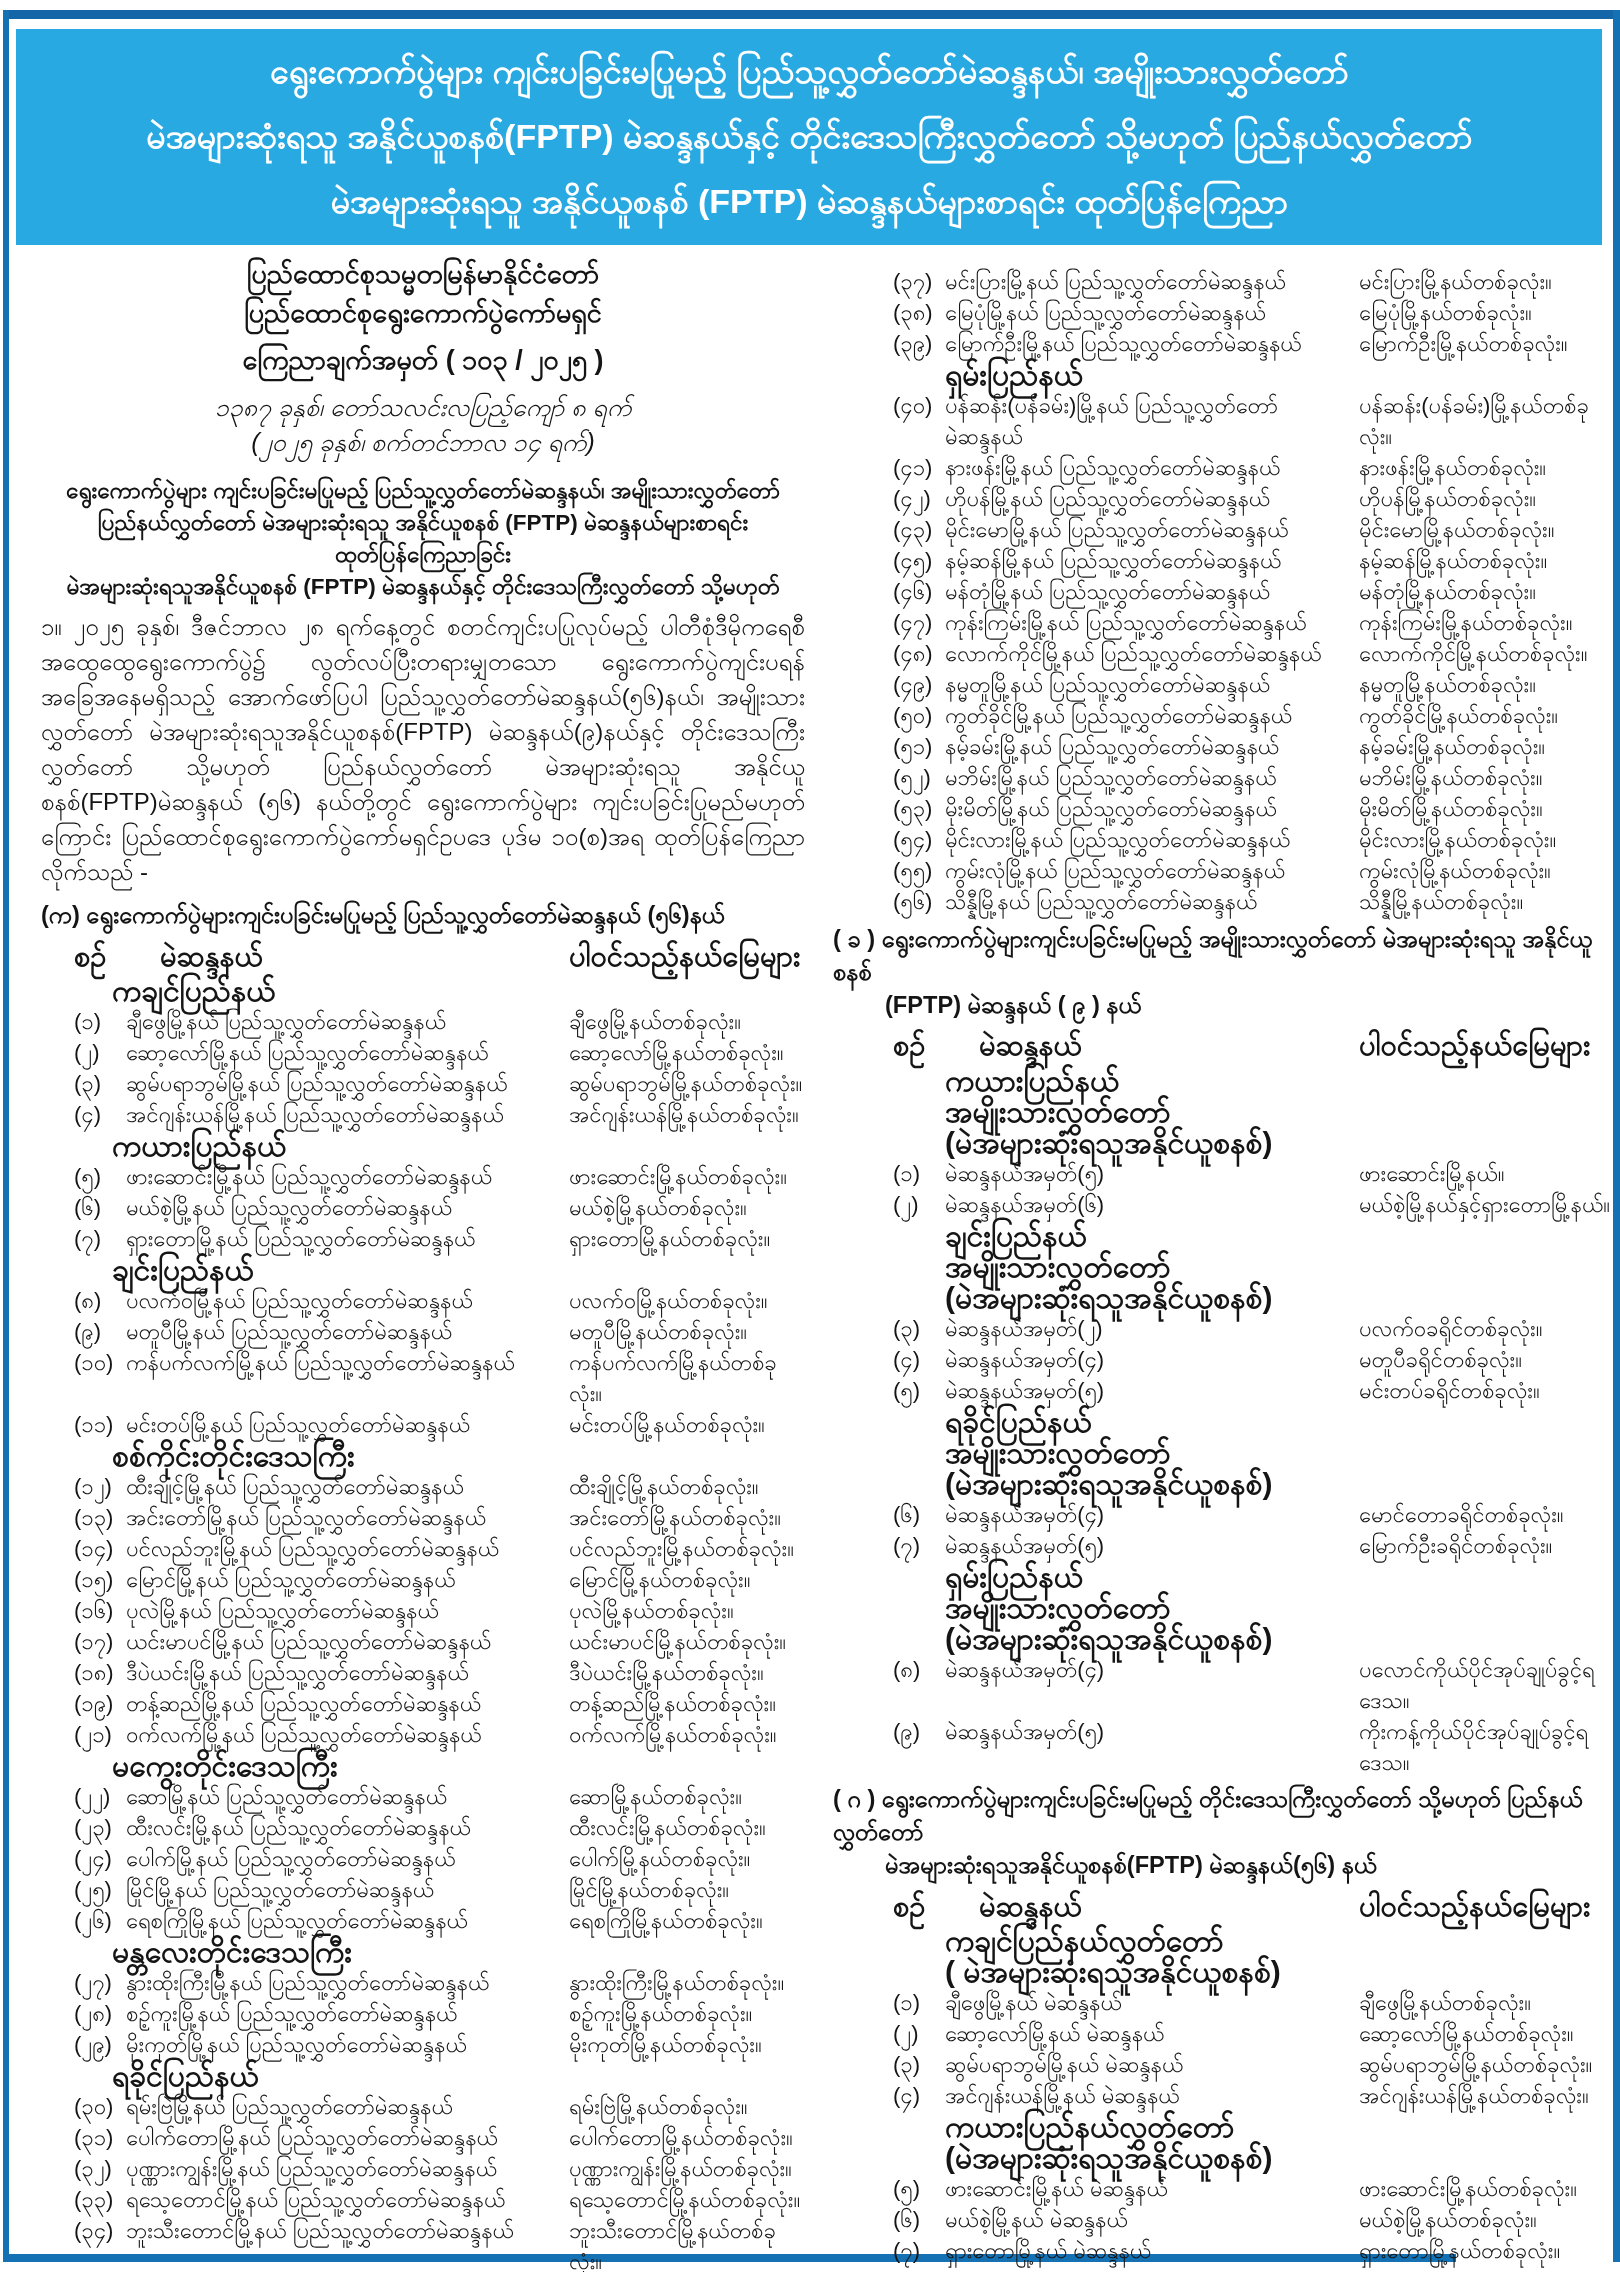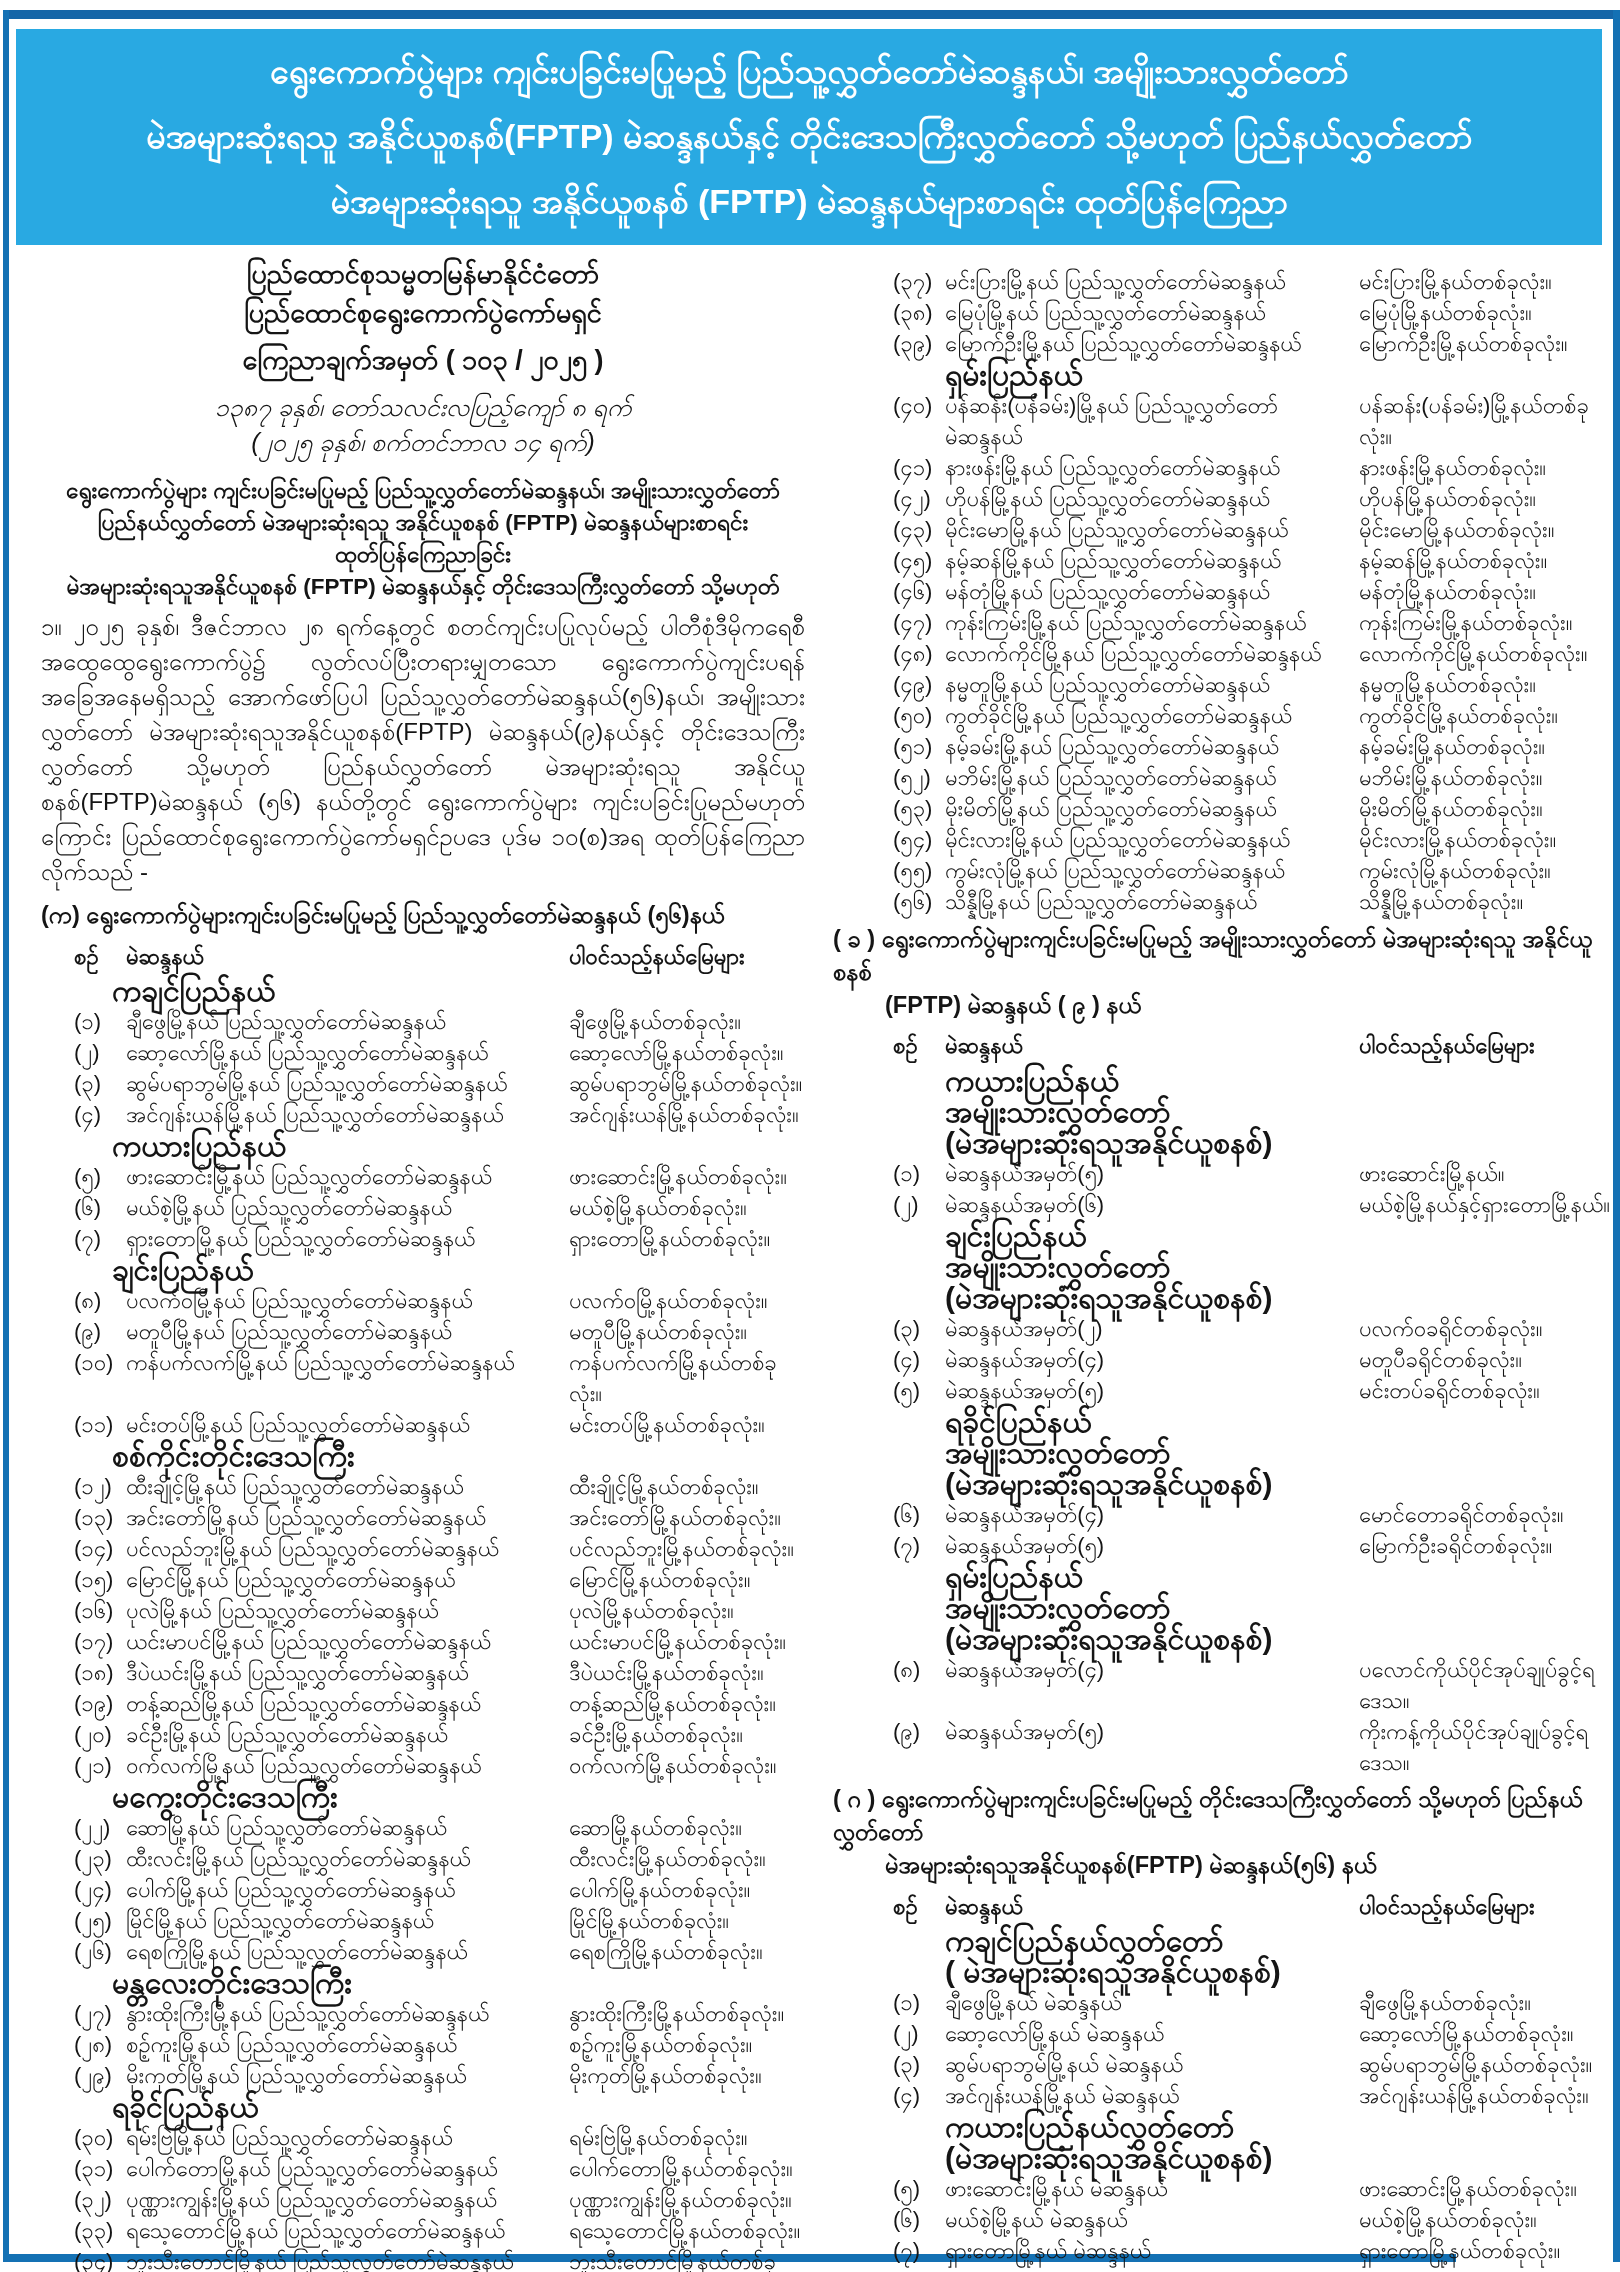--- a/index.html
+++ b/index.html
@@ -28,21 +28,21 @@
   .date-line{font-size:25px;text-align:center;line-height:31px;margin-bottom:4.4px;font-style:italic;}
   
   .subject{margin-top:16.4px;}
   .subject-line{font-weight:bold;font-size:22.5px;text-align:center;line-height:32px;}
   
   .intro{margin-top:6px;font-size:24px;line-height:35px;text-align:justify;}
   
   .sec-heading{font-weight:bold;font-size:23.6px;line-height:33px;margin-top:10px;}
   .col-right .sec-heading{margin-top:5.5px;}
   
-  .hdr-row{display:flex;font-weight:bold;font-size:22px;line-height:31px;margin-top:8.8px;}
+  .hdr-row{display:flex;font-weight:bold;font-size:29px;line-height:31px;margin-top:8.8px;gap:34px;}
   .col-left .hdr-row{margin-left:33px;}
   .col-right .hdr-row{margin-left:60px;}
   
   .list{margin-top:3.3px;}
   .col-left .list{margin-left:33px;}
   .col-right .list{margin-left:60px;}
   .row{display:flex;align-items:baseline;font-size:22px;line-height:31px;}
   .row .no,.hdr-row .no{width:52px;flex:none;}
   .row .name,.hdr-row .name{flex:1;padding-right:8.8px;}
   .col-left .row .area,.col-left .hdr-row .area{width:236px;flex:none;}
@@ -190,25 +190,20 @@
         <span class="no">(၁၈)</span>
         <span class="name">ဒီပဲယင်းမြို့နယ် ပြည်သူ့လွှတ်တော်မဲဆန္ဒနယ်</span>
         <span class="area">ဒီပဲယင်းမြို့နယ်တစ်ခုလုံး။</span>
       </div>
       <div class="row">
         <span class="no">(၁၉)</span>
         <span class="name">တန့်ဆည်မြို့နယ် ပြည်သူ့လွှတ်တော်မဲဆန္ဒနယ်</span>
         <span class="area">တန့်ဆည်မြို့နယ်တစ်ခုလုံး။</span>
       </div>
       <div class="row">
-        <span class="no">(၂၀)</span>
-        <span class="name">ခင်ဦးမြို့နယ် ပြည်သူ့လွှတ်တော်မဲဆန္ဒနယ်</span>
-        <span class="area">ခင်ဦးမြို့နယ်တစ်ခုလုံး။</span>
-      </div>
-      <div class="row">
         <span class="no">(၂၁)</span>
         <span class="name">ဝက်လက်မြို့နယ် ပြည်သူ့လွှတ်တော်မဲဆန္ဒနယ်</span>
         <span class="area">ဝက်လက်မြို့နယ်တစ်ခုလုံး။</span>
       </div>
       <div class="group">
         <div class="group-line">မကွေးတိုင်းဒေသကြီး</div>
       </div>
       <div class="row">
         <span class="no">(၂၂)</span>
         <span class="name">ဆောမြို့နယ် ပြည်သူ့လွှတ်တော်မဲဆန္ဒနယ်</span>

